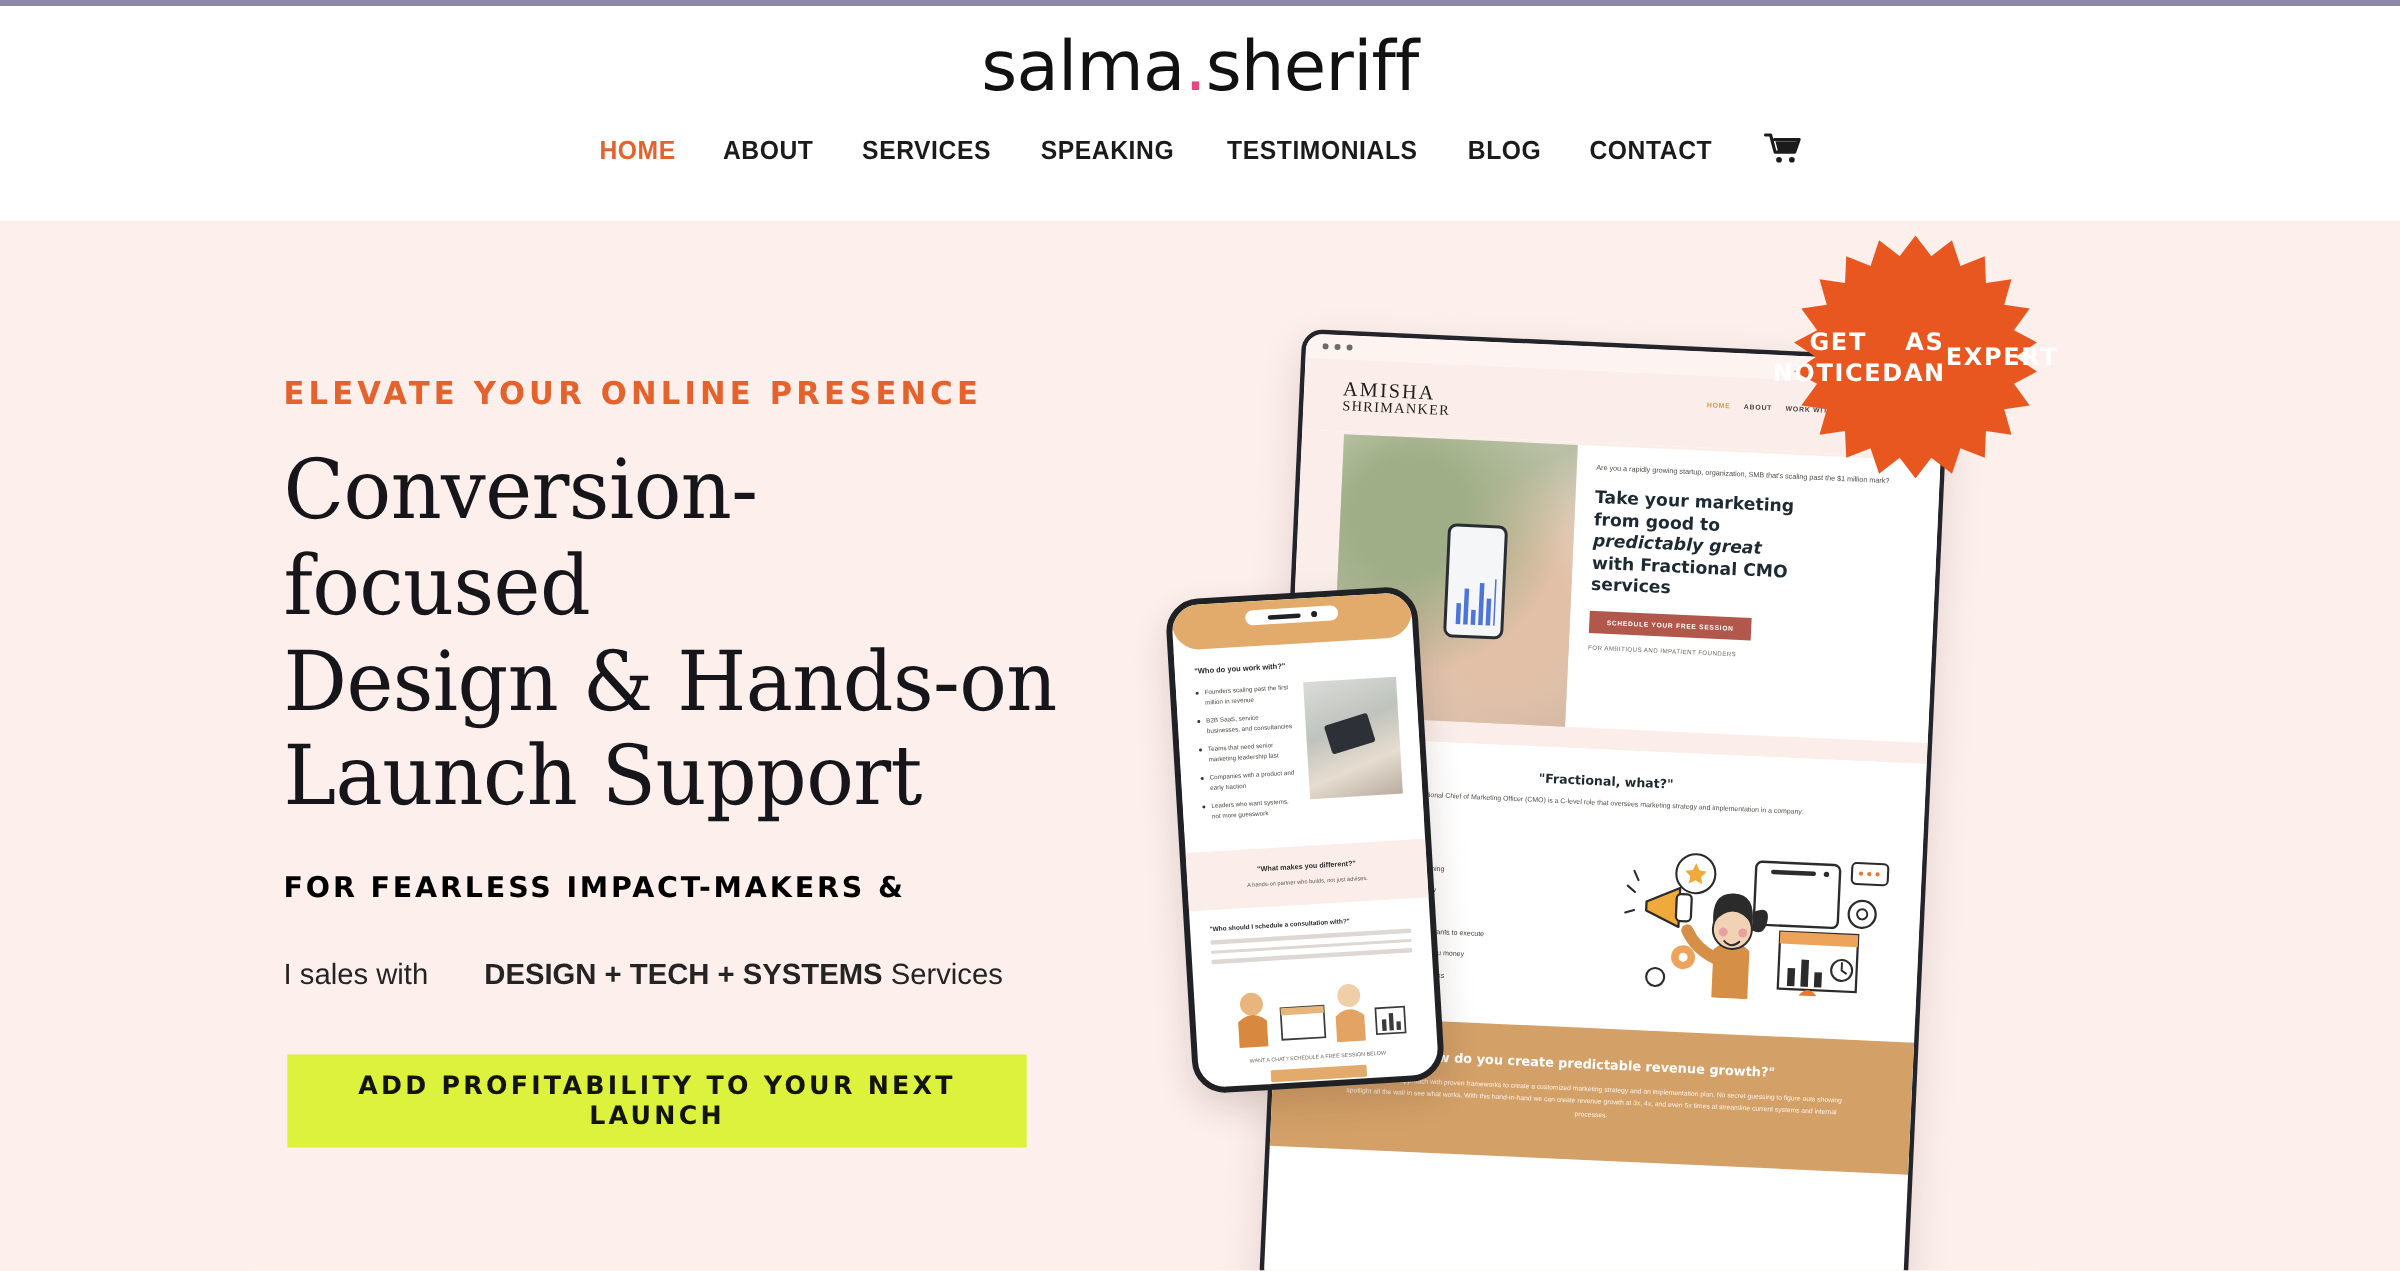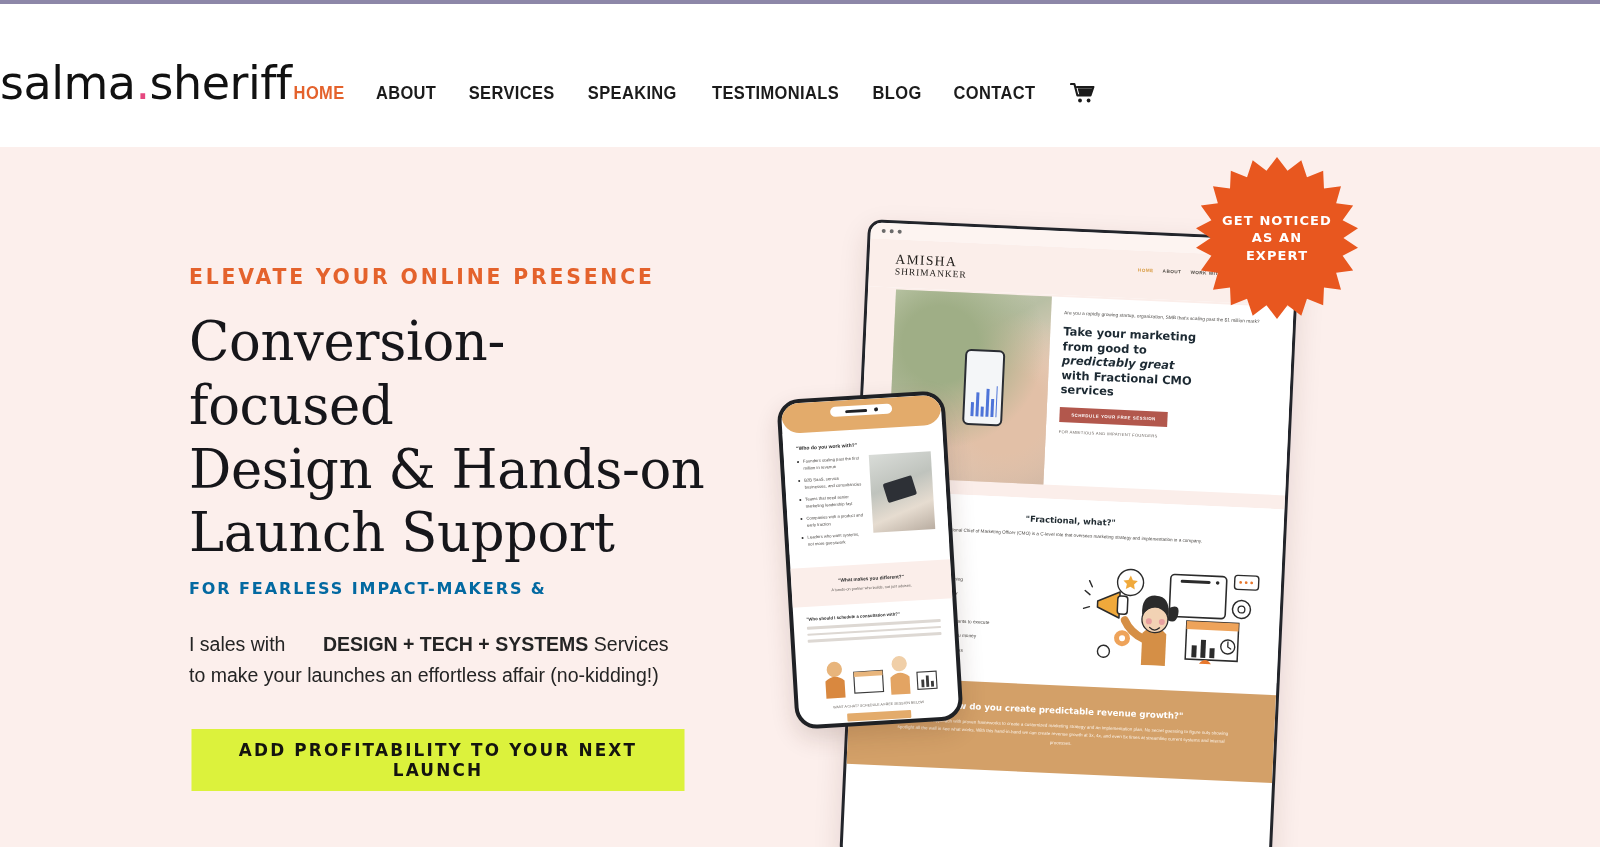--- a/index.html
+++ b/index.html
@@ -21,21 +21,21 @@
     width: 100%;
     background: #8d87a8;
   }
 
   
   .site-header {
     background: #ffffff;
     height: 143px;
     width: 100%;
     display: flex;
-    flex-direction: row;
+    flex-direction: column;
     align-items: center;
     justify-content: flex-start;
     padding-top: 16px;
     position: relative;
   }
 
   .brand {
     font-family: "DejaVu Sans", sans-serif;
     font-size: 46px;
     font-weight: 400;
@@ -80,21 +80,21 @@
     position: relative;
     width: 100%;
     height: 700px;
     background: #fcefec;
     overflow: hidden;
   }
 
   .hero-copy {
     position: absolute;
     left: 189px;
-    top: 118px;
+    top: 103px;
     width: 540px;
   }
 
   .eyebrow {
     font-family: "DejaVu Sans", sans-serif;
     font-size: 21px;
     font-weight: 700;
     letter-spacing: 2.9px;
     color: #e4622c;
     white-space: nowrap;
@@ -109,26 +109,26 @@
     line-height: 1.16;
     color: #16161a;
     letter-spacing: -0.4px;
     margin-top: 21px;
     transform: scaleX(0.96);
     transform-origin: left top;
   }
 
   .hero-sub {
     font-family: "DejaVu Sans", sans-serif;
-    font-size: 16px;
+    font-size: 19px;
     font-weight: 700;
     letter-spacing: 1.9px;
     line-height: 1.6;
-    color: #0369a1;
-    margin-top: 11px;
+    color: #000000;
+    margin-top: 27px;
     max-width: 480px;
   }
 
   .hero-body {
     font-family: "Liberation Sans", sans-serif;
     font-size: 19.5px;
     line-height: 1.62;
     color: #242424;
     margin-top: 27px;
     max-width: 520px;
@@ -389,26 +389,26 @@
     top: 10px;
     width: 162px;
     height: 162px;
     z-index: 5;
   }
   .badge svg { display: block; }
   .badge-text {
     position: absolute;
     inset: 0;
     display: flex;
-    flex-direction: column;
+    flex-direction: row;
     align-items: center;
     justify-content: center;
     color: #ffffff;
     font-family: "DejaVu Sans", sans-serif;
-    font-size: 13px;
+    font-size: 16px;
     font-weight: 700;
     letter-spacing: 1.1px;
     line-height: 1.33;
     text-align: center;
     pointer-events: none;
   }
 </style>
 </head>
 <body>
 
@@ -450,21 +450,20 @@
       <span>Design &amp; Hands-on</span><br>
       <span>Launch Support</span>
     </h1>
 
     <div class="hero-sub">
       <span>FOR FEARLESS IMPACT-MAKERS &amp;</span><br>
     </div>
 
     <p class="hero-body">
       <span>I sales with </span><b>DESIGN + TECH + SYSTEMS</b><span> Services</span><br>
-      <span>to make your launches an effortless affair (no-kidding!)</span>
     </p>
 
     <button class="cta-button">ADD PROFITABILITY TO YOUR NEXT LAUNCH</button>
   </div>
 
   <div class="mockups">
 
     <div class="laptop">
       <div class="laptop-chrome">
         <i></i>

